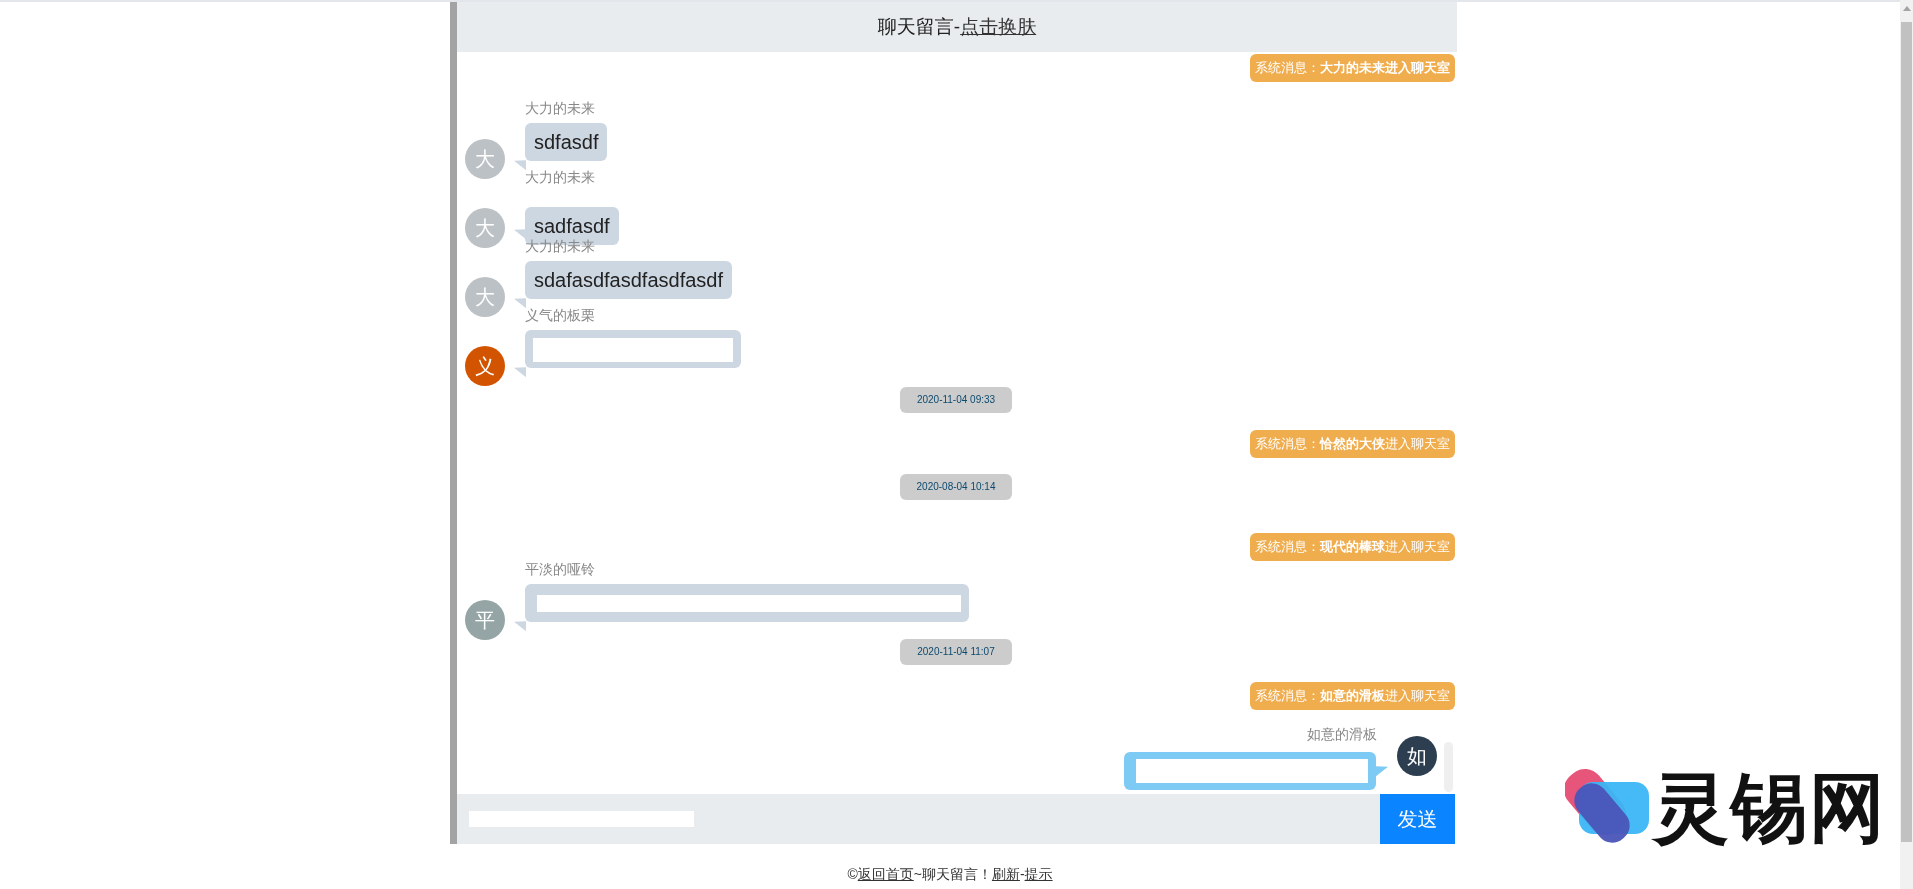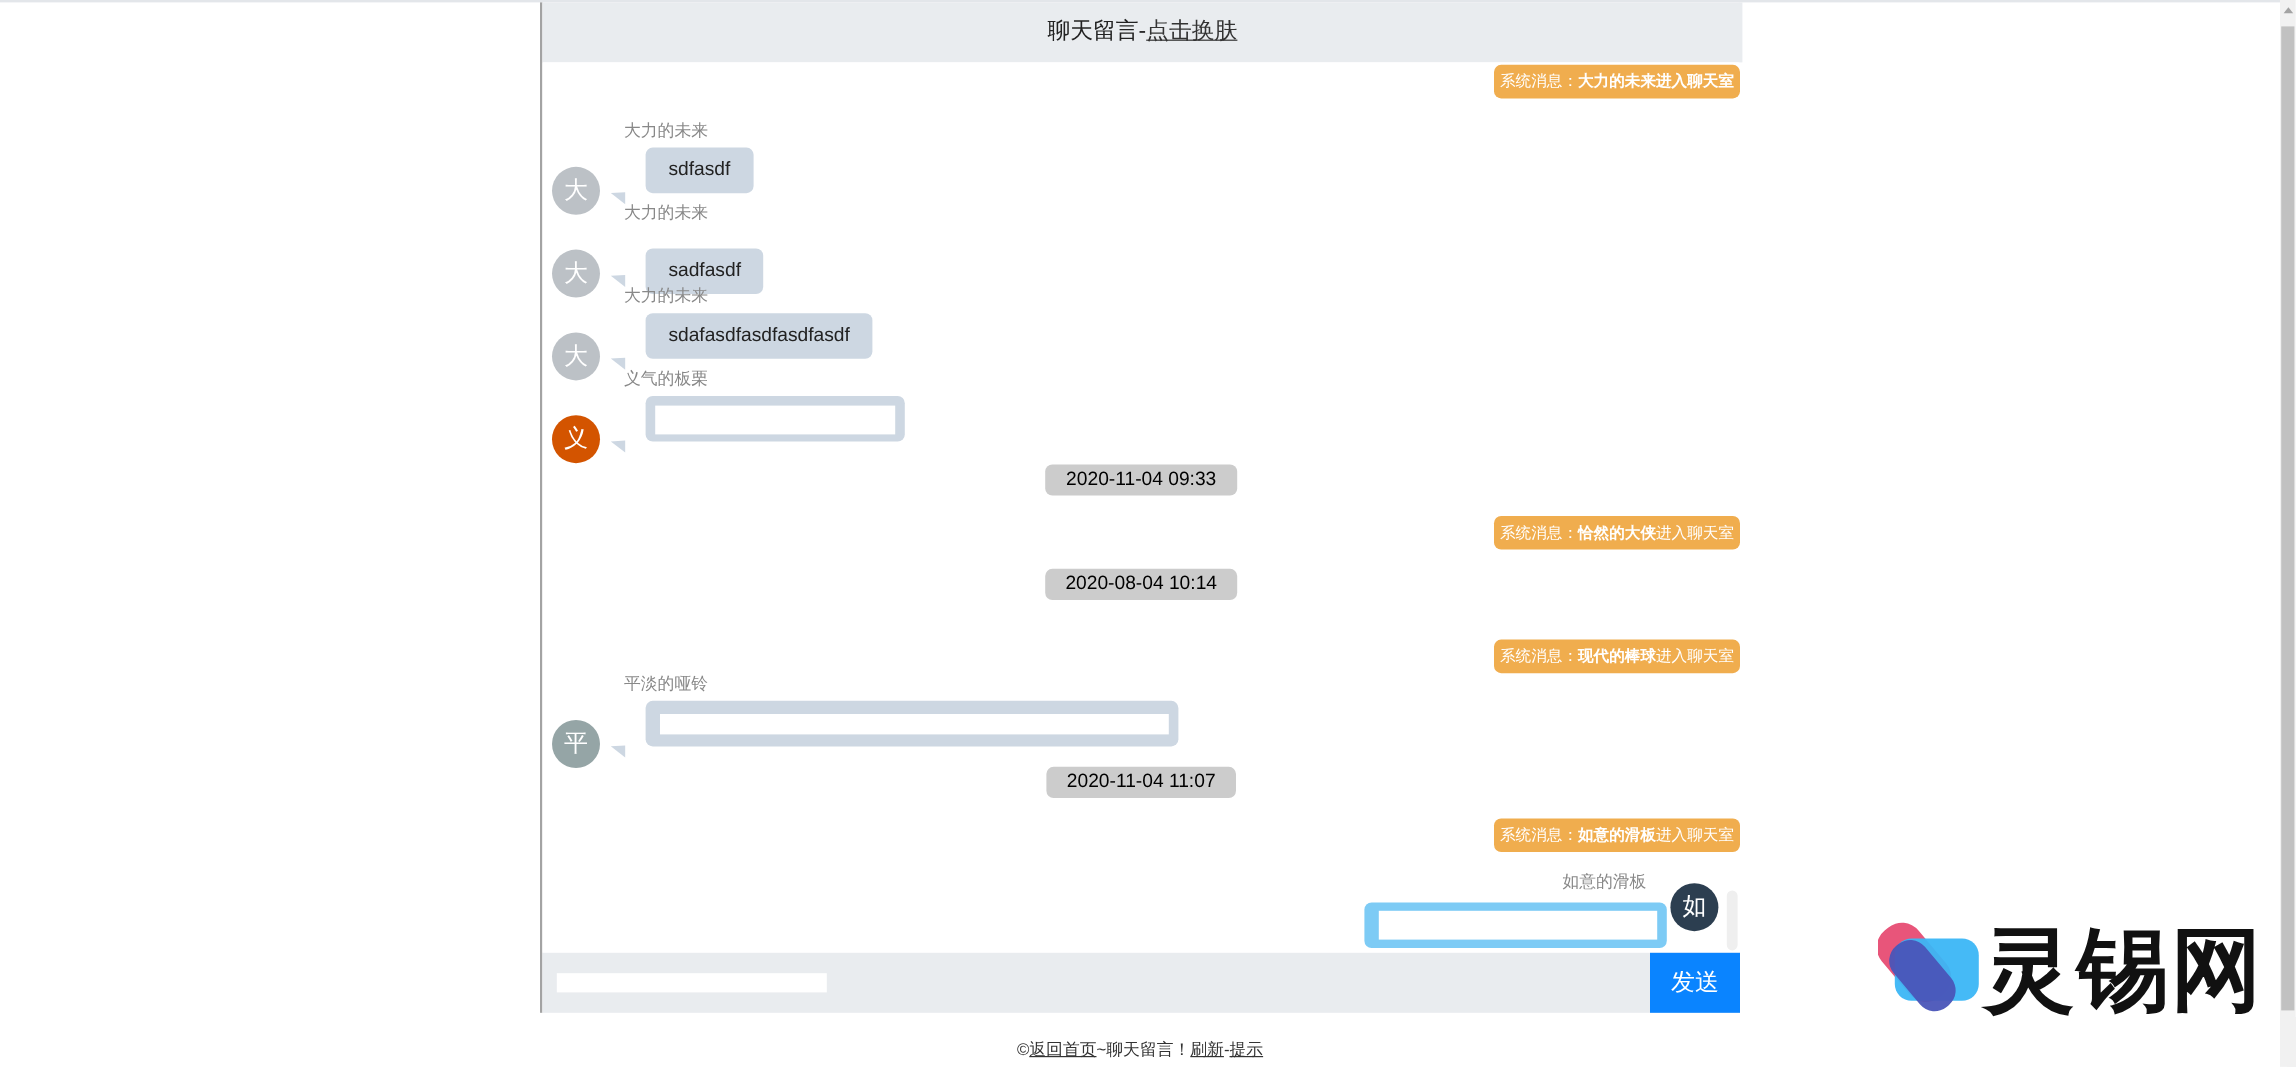--- a/index.html
+++ b/index.html
@@ -2,37 +2,37 @@
 <html><head>
 <meta charset="utf-8">
 <style>
   * { box-sizing: border-box; margin: 0; padding: 0; }
   html, body { width: 1913px; height: 889px; overflow: hidden; background: #ffffff; font-family: "Liberation Sans", "DejaVu Sans", sans-serif; }
   .topline { position: absolute; left: 0; top: 0; width: 1900px; height: 2px; background: #e3e6ea; }
   .page-scroll { position: absolute; right: 0; top: 0; width: 13px; height: 889px; background: #f1f1f1; }
   .page-scroll .arrow { position: absolute; left: 3px; top: 6px; width: 0; height: 0; border-left: 4px solid transparent; border-right: 4px solid transparent; border-bottom: 5px solid #a3a3a3; }
   .page-scroll .thumb { position: absolute; left: 1px; top: 22px; width: 11px; height: 820px; background: #c1c1c1; }
 
-  .chat { position: absolute; left: 450px; top: 2px; width: 1000px; height: 842px; border-left: 2px solid #a3a3a3; border-right: 1px solid #eceef0; }
+  .chat { position: absolute; left: 450px; top: 2px; width: 1000px; height: 842px; border-left: 7px solid #a3a3a3; border-right: 1px solid #eceef0; }
   .header { position: absolute; left: 0; top: 0; width: 1000px; height: 50px; background: #e9ecef; text-align: center; line-height: 50px; font-size: 19px; color: #222; }
   .header a { color: #333; text-decoration: underline; cursor: pointer; }
 
   .body { position: absolute; left: 0; top: 50px; width: 998px; height: 742px; overflow: hidden; background: #fff; }
   .inner-scroll { position: absolute; right: 2px; top: 690px; width: 9px; height: 50px; border-radius: 5px; background: #efefef; }
 
   .sys { position: absolute; left: 0; width: 100%; text-align: right; }
   .sys span.pill { display: inline-block; background: #f0ad4e; color: #fff; font-size: 13px; height: 28px; line-height: 28px; padding: 0 5px; border-radius: 6px; }
   .sys b { font-weight: bold; }
   .time { position: absolute; left: 0; width: 100%; text-align: center; }
-  .time span { display: inline-block; background: #cccccc; color: #000000; font-size: 16px; height: 26px; line-height: 26px; padding: 0 17px; border-radius: 6px; }
+  .time span { display: inline-block; background: #cccccc; color: #0c4a6e; font-size: 10px; height: 26px; line-height: 26px; padding: 0 17px; border-radius: 6px; }
 
   .msg { position: absolute; left: 0; width: 100%; }
   .avatar { position: absolute; width: 40px; height: 40px; border-radius: 50%; color: #fff; font-size: 20px; text-align: center; line-height: 40px; }
   .uname { position: absolute; font-size: 14px; color: #888; white-space: nowrap; }
-  .bubble { position: absolute; height: 38px; border-radius: 6px; font-size: 16px; color: #222; line-height: 38px; padding: 0 19px; white-space: nowrap; margin-left: 18px; }
+  .bubble { position: absolute; height: 38px; border-radius: 6px; font-size: 20px; color: #222; line-height: 38px; padding: 0 9px; white-space: nowrap; }
   .tailL { position: absolute; width: 0; height: 0; border-top: 5px solid transparent; border-right: 12px solid #cdd7e2; border-bottom: 5px solid transparent; transform: skewY(20deg); }
   .tailR { position: absolute; width: 0; height: 0; border-top: 5px solid transparent; border-left: 12px solid #7dcbf5; border-bottom: 5px solid transparent; transform: skewY(-20deg); }
   .redact { position: absolute; background: #fff; }
 
   .composer { position: absolute; left: 0; top: 792px; width: 998px; height: 50px; background: #e9ecef; }
   .composer .input { position: absolute; left: 0; top: 0; width: 924px; height: 50px; background: transparent; border: none; font-size: 16px; padding-left: 10px; color: #222; }
   .composer .send { position: absolute; right: 0; top: 0; width: 75px; height: 50px; background: #0a84ff; color: #ffffff; font-size: 20px; border: none; text-align: center; line-height: 50px; cursor: pointer; }
 
   .footer { position: absolute; left: 450px; top: 866px; width: 1000px; text-align: center; font-size: 14px; color: #333; }
   .footer a { color: #333; text-decoration: underline; cursor: pointer; }

